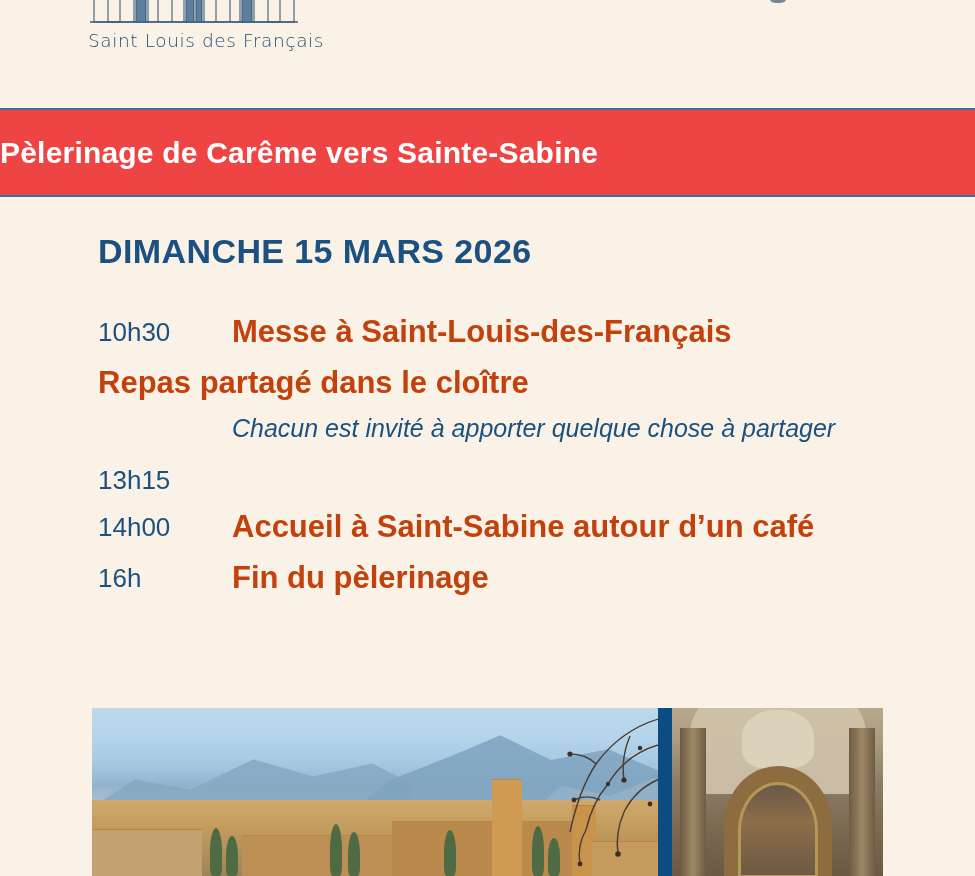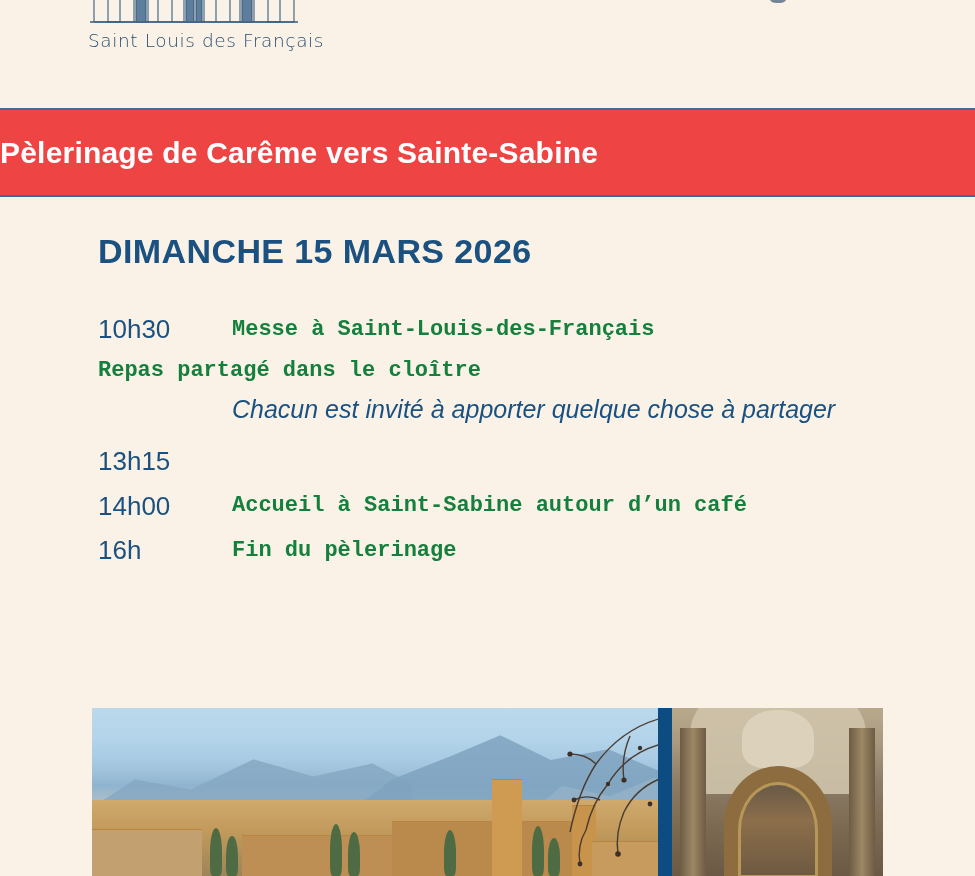--- a/index.html
+++ b/index.html
@@ -109,26 +109,25 @@
     width: 134px;
     flex: 0 0 134px;
     font-size: 26px;
     font-weight: normal;
     color: #1a5180;
     line-height: 1.32;
     white-space: nowrap;
   }
   .schedule-desc {
     flex: 1 1 auto;
-    font-size: 22px;
+    font-size: 31px;
     font-weight: bold;
-    color: #15803d;
+    color: #c2410c;
     line-height: 1.32;
     max-width: 600px;
-    font-family: Liberation Mono, monospace;
   }
   .schedule-note-row {
     display: flex;
     align-items: flex-start;
     margin-top: -2px;
     margin-bottom: 18px;
   }
   .schedule-note-spacer {
     width: 134px;
     flex: 0 0 134px;

